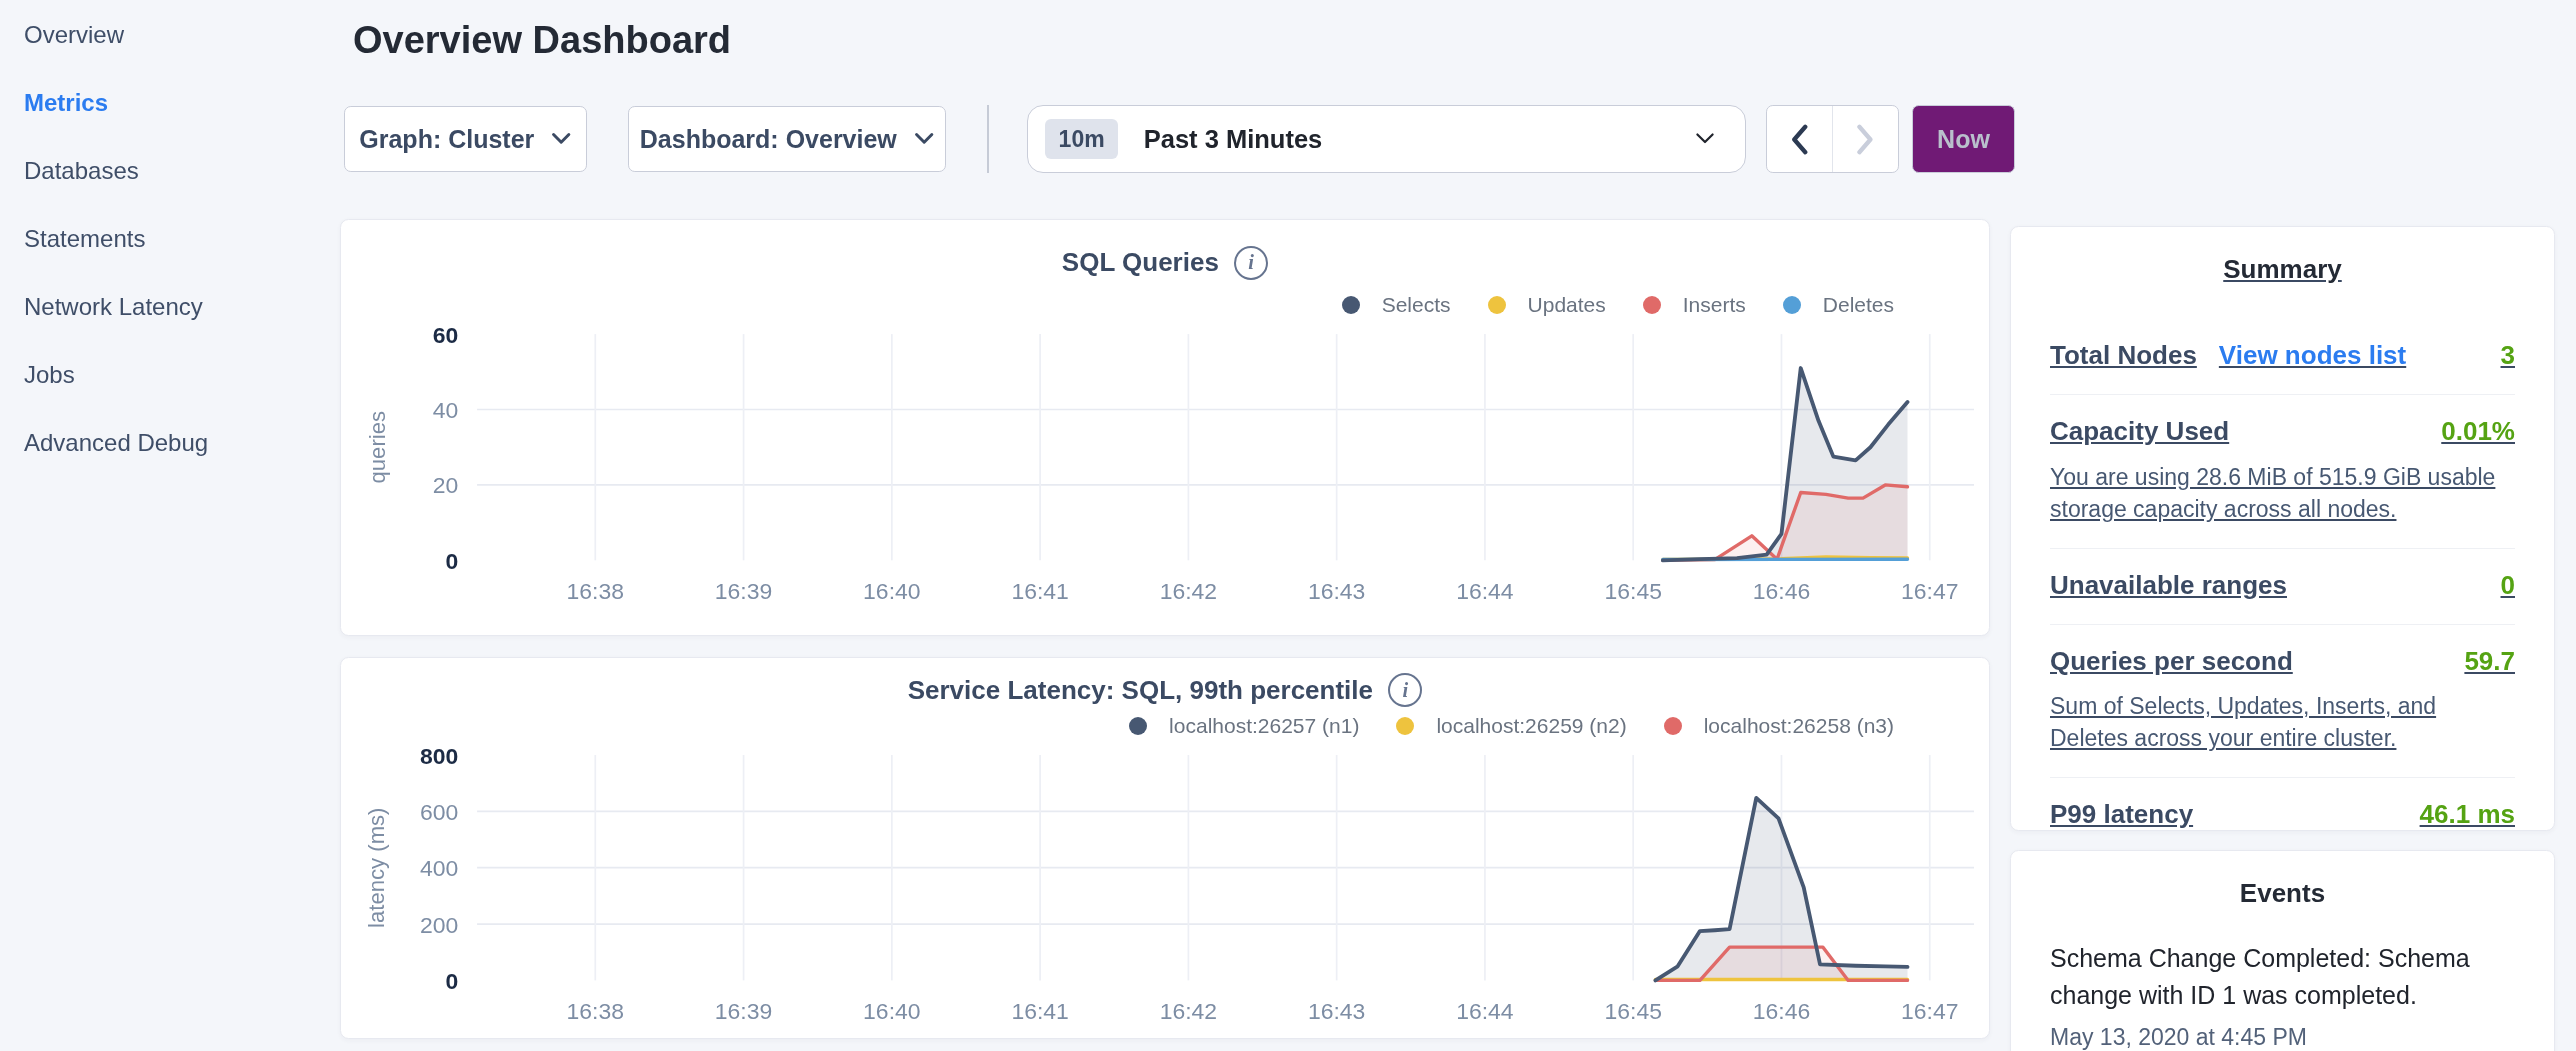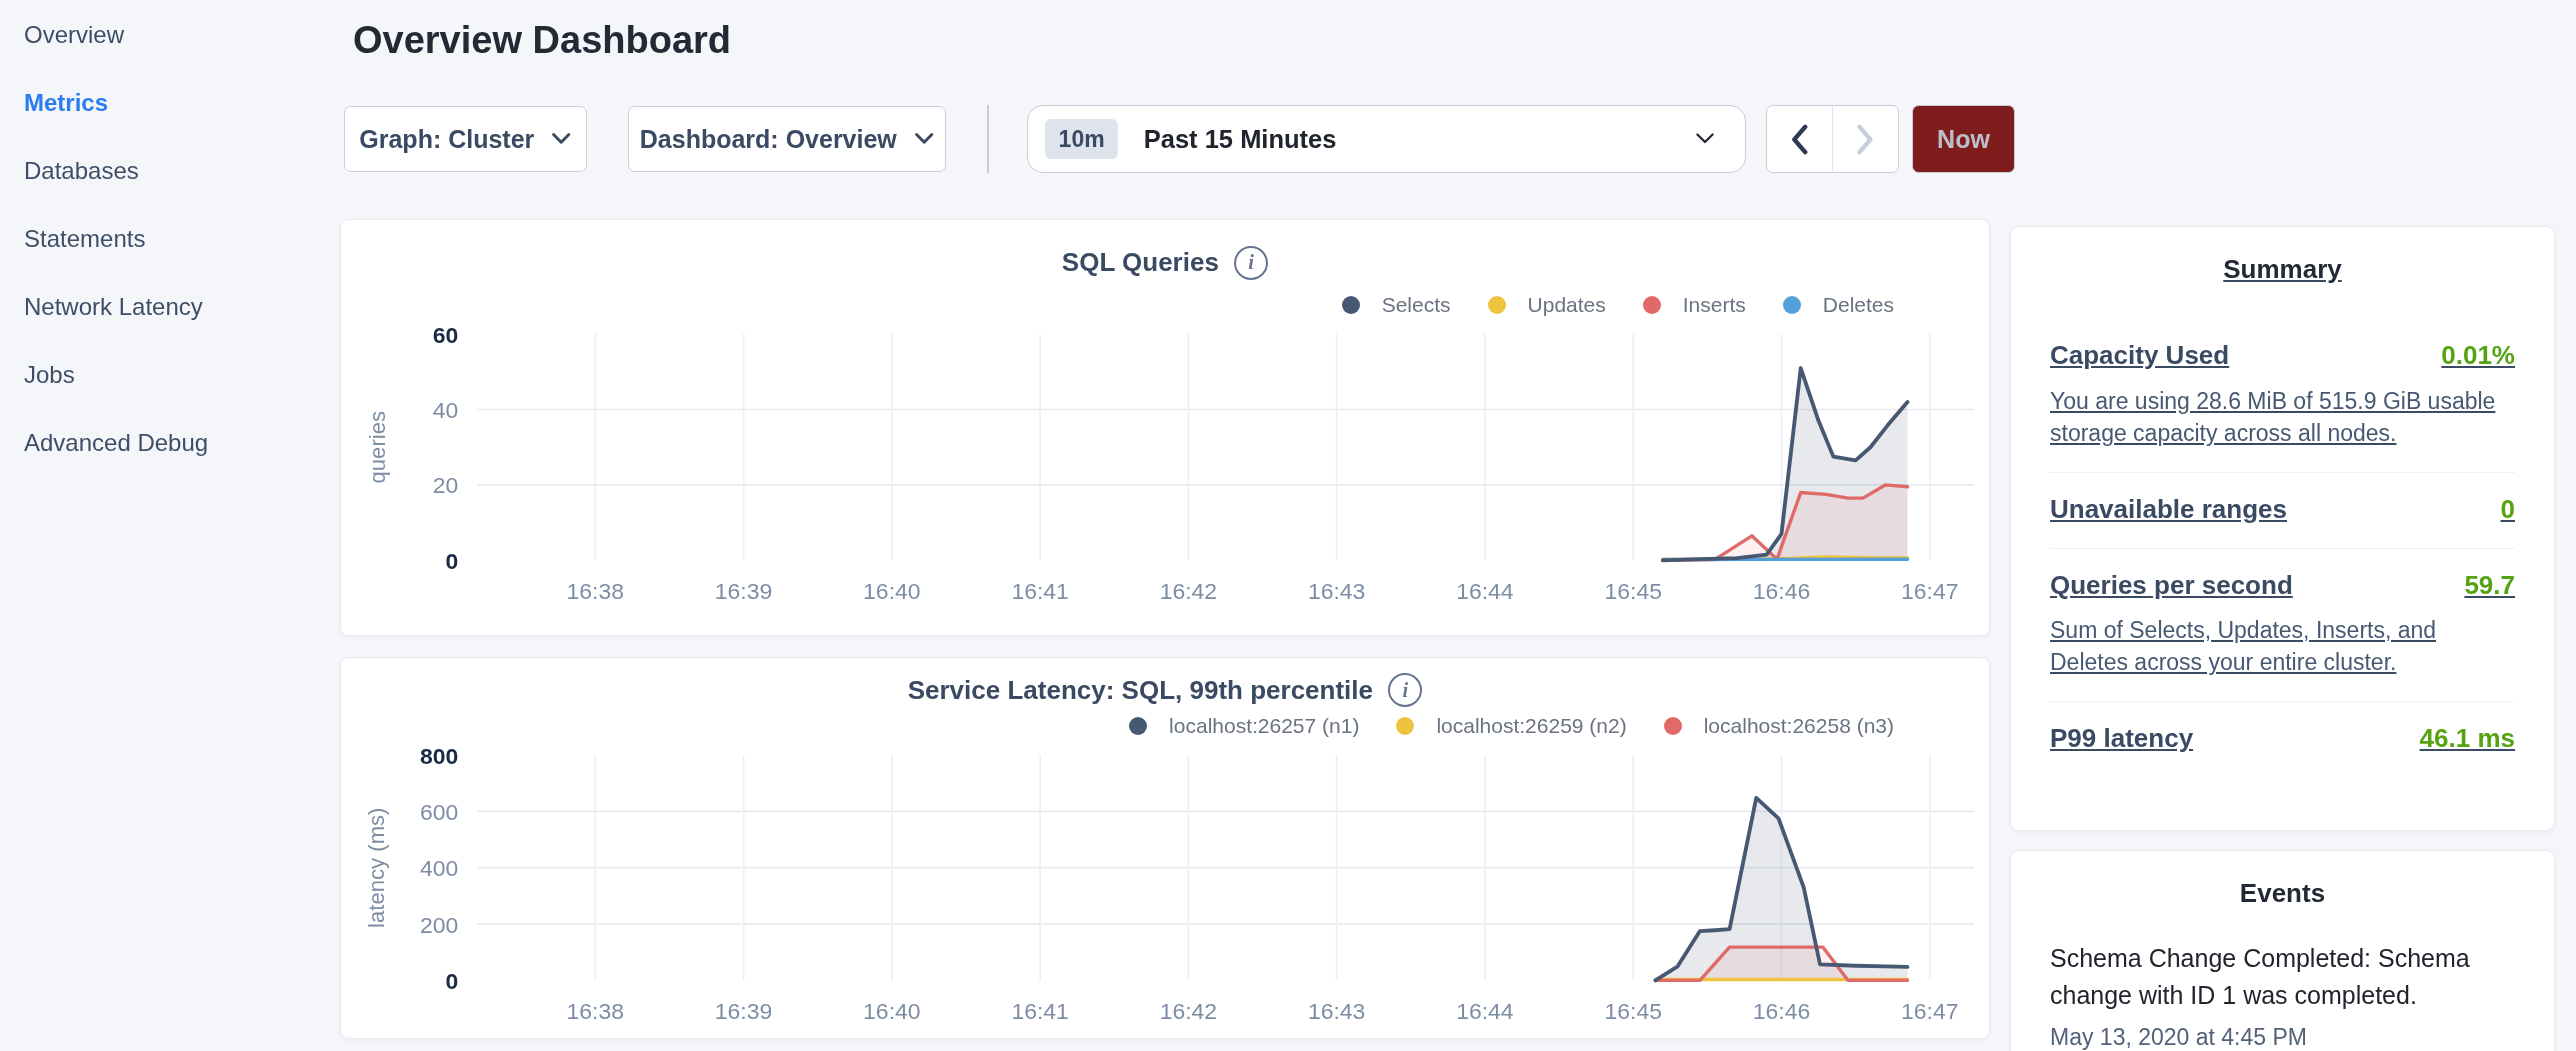--- a/index.html
+++ b/index.html
@@ -19,21 +19,21 @@
   .dd-graph { left:344px; width:243px; }
   .dd-dash  { left:628px; width:318px; }
   .ctl-divider { position:absolute; left:987px; top:105px; width:1.7px; height:68px; background:#c6cbd6; }
   .time-select { position:absolute; left:1027px; top:105px; width:719px; height:68px; background:#fff; border:1.7px solid #c9cdd9; border-radius:16px; display:flex; align-items:center; cursor:pointer; }
   .time-badge { margin-left:17px; background:#dfe3ec; color:#3b4a63; font-size:23px; font-weight:700; padding:6.8px 13.6px; border-radius:6px; }
   .time-label { margin-left:25.5px; font-size:25.5px; font-weight:700; color:#20242c; }
   .time-chevron { position:absolute; right:29px; }
   .arrow-group { position:absolute; left:1766px; top:105px; width:133px; height:68px; background:#fff; border:1.7px solid #c9cdd9; border-radius:6.8px; display:flex; }
   .arrow-btn { flex:1; display:flex; align-items:center; justify-content:center; cursor:pointer; }
   .arrow-btn + .arrow-btn { border-left:1.7px solid #e2e5ec; }
-  .now-btn { position:absolute; left:1912px; top:105px; width:103px; height:68px; background:#7f1d1d; border:1.7px solid #c9cdd9; border-radius:6.8px; color:#b9c0cc; font-size:25px; font-weight:700; display:flex; align-items:center; justify-content:center; cursor:default; }
+  .now-btn { position:absolute; left:1912px; top:105px; width:103px; height:68px; background:#701a75; border:1.7px solid #c9cdd9; border-radius:6.8px; color:#b9c0cc; font-size:25px; font-weight:700; display:flex; align-items:center; justify-content:center; cursor:default; }
 
   
   .card { position:absolute; background:#fff; border:1.7px solid #e7e9f0; border-radius:8.5px; box-shadow:0 1.7px 4.3px rgba(40,50,70,0.04); }
   .chart-card-0 { left:340px; top:219px; width:1650px; height:417px; }
   .chart-card-1 { left:340px; top:657px; width:1650px; height:382px; }
   .summary-card { left:2010px; top:226px; width:545px; height:605px;text-decoration:underline; }
   .events-card  { left:2010px; top:850px; width:545px; height:323px; }
 
   .chart-title-row { position:absolute; left:0; right:0; display:flex; justify-content:center; align-items:center; gap:15.3px; }
   .chart-card-0 .chart-title-row { top:25.5px; }
@@ -90,21 +90,21 @@
   <div class="ctl dd-graph">
     <span>Graph: Cluster</span>
     <svg width="20.4" height="13.6" viewBox="0 0 24 16">
         <polyline points="3,3 12,12 21,3" fill="none" stroke="#3b4a63" stroke-width="3.5" stroke-linecap="round" stroke-linejoin="round"></polyline>
       </svg>
   </div>
   <div class="ctl-divider"></div>
 
   <div class="time-select">
     <span class="time-badge">10m</span>
-    <span class="time-label">Past 15 Minutes</span>
+    <span class="time-label">Past 3 Minutes</span>
     <svg class="time-chevron" width="22" height="15.3" viewBox="0 0 26 18">
         <polyline points="4,4 13,13 22,4" fill="none" stroke="#20242c" stroke-width="2.6" stroke-linecap="round" stroke-linejoin="round"></polyline>
       </svg>
   </div>
 
   <div class="arrow-group">
     <div class="arrow-btn">
       <svg width="18.7" height="31" viewBox="0 0 22 36">
           <polyline points="18,3 5,18 18,33" fill="none" stroke="#2c3a52" stroke-width="5" stroke-linecap="round" stroke-linejoin="round"></polyline>
         </svg>
@@ -232,20 +232,27 @@
         <polyline points="1545.4595000000002,379 1597.7585000000001,379 1632.6245000000001,339.9125 1742.4524,339.9125 1772.0885,379 1841.8205,379" fill="none" stroke="#e06a68" stroke-width="4" stroke-linejoin="round" stroke-linecap="round"></polyline>
         <polyline points="1545.4595000000002,379 1571.6090000000002,362.4375 1597.7585000000001,321.03125 1615.1915000000001,320.0375 1632.6245000000001,318.7125 1664.0039000000002,164.35 1690.1534000000001,188.53125 1719.7895,269.6875 1738.9658000000002,360.11875 1780.805,361.775 1815.671,362.4375 1841.8205,363.1" fill="none" stroke="#475872" stroke-width="4.5" stroke-linejoin="round" stroke-linecap="round"></polyline>
       </svg>
   </section>
 
   <aside class="card summary-card">
     <div class="panel-title">Summary</div>
     <div class="summary-rows">
       <div class="srow">
         <div class="srow-head">
+          <span class="srow-label">Total Nodes</span>
+          <span class="srow-link">View nodes list</span>
+          <span class="srow-value">3</span>
+        </div>
+      </div>
+      <div class="srow">
+        <div class="srow-head">
           <span class="srow-label">Capacity Used</span>
           <span class="srow-value">0.01%</span>
         </div>
         <div class="srow-note">You are using 28.6 MiB of 515.9 GiB usable storage capacity across all nodes.</div>
       </div>
       <div class="srow">
         <div class="srow-head">
           <span class="srow-label">Unavailable ranges</span>
           <span class="srow-value">0</span>
         </div>

